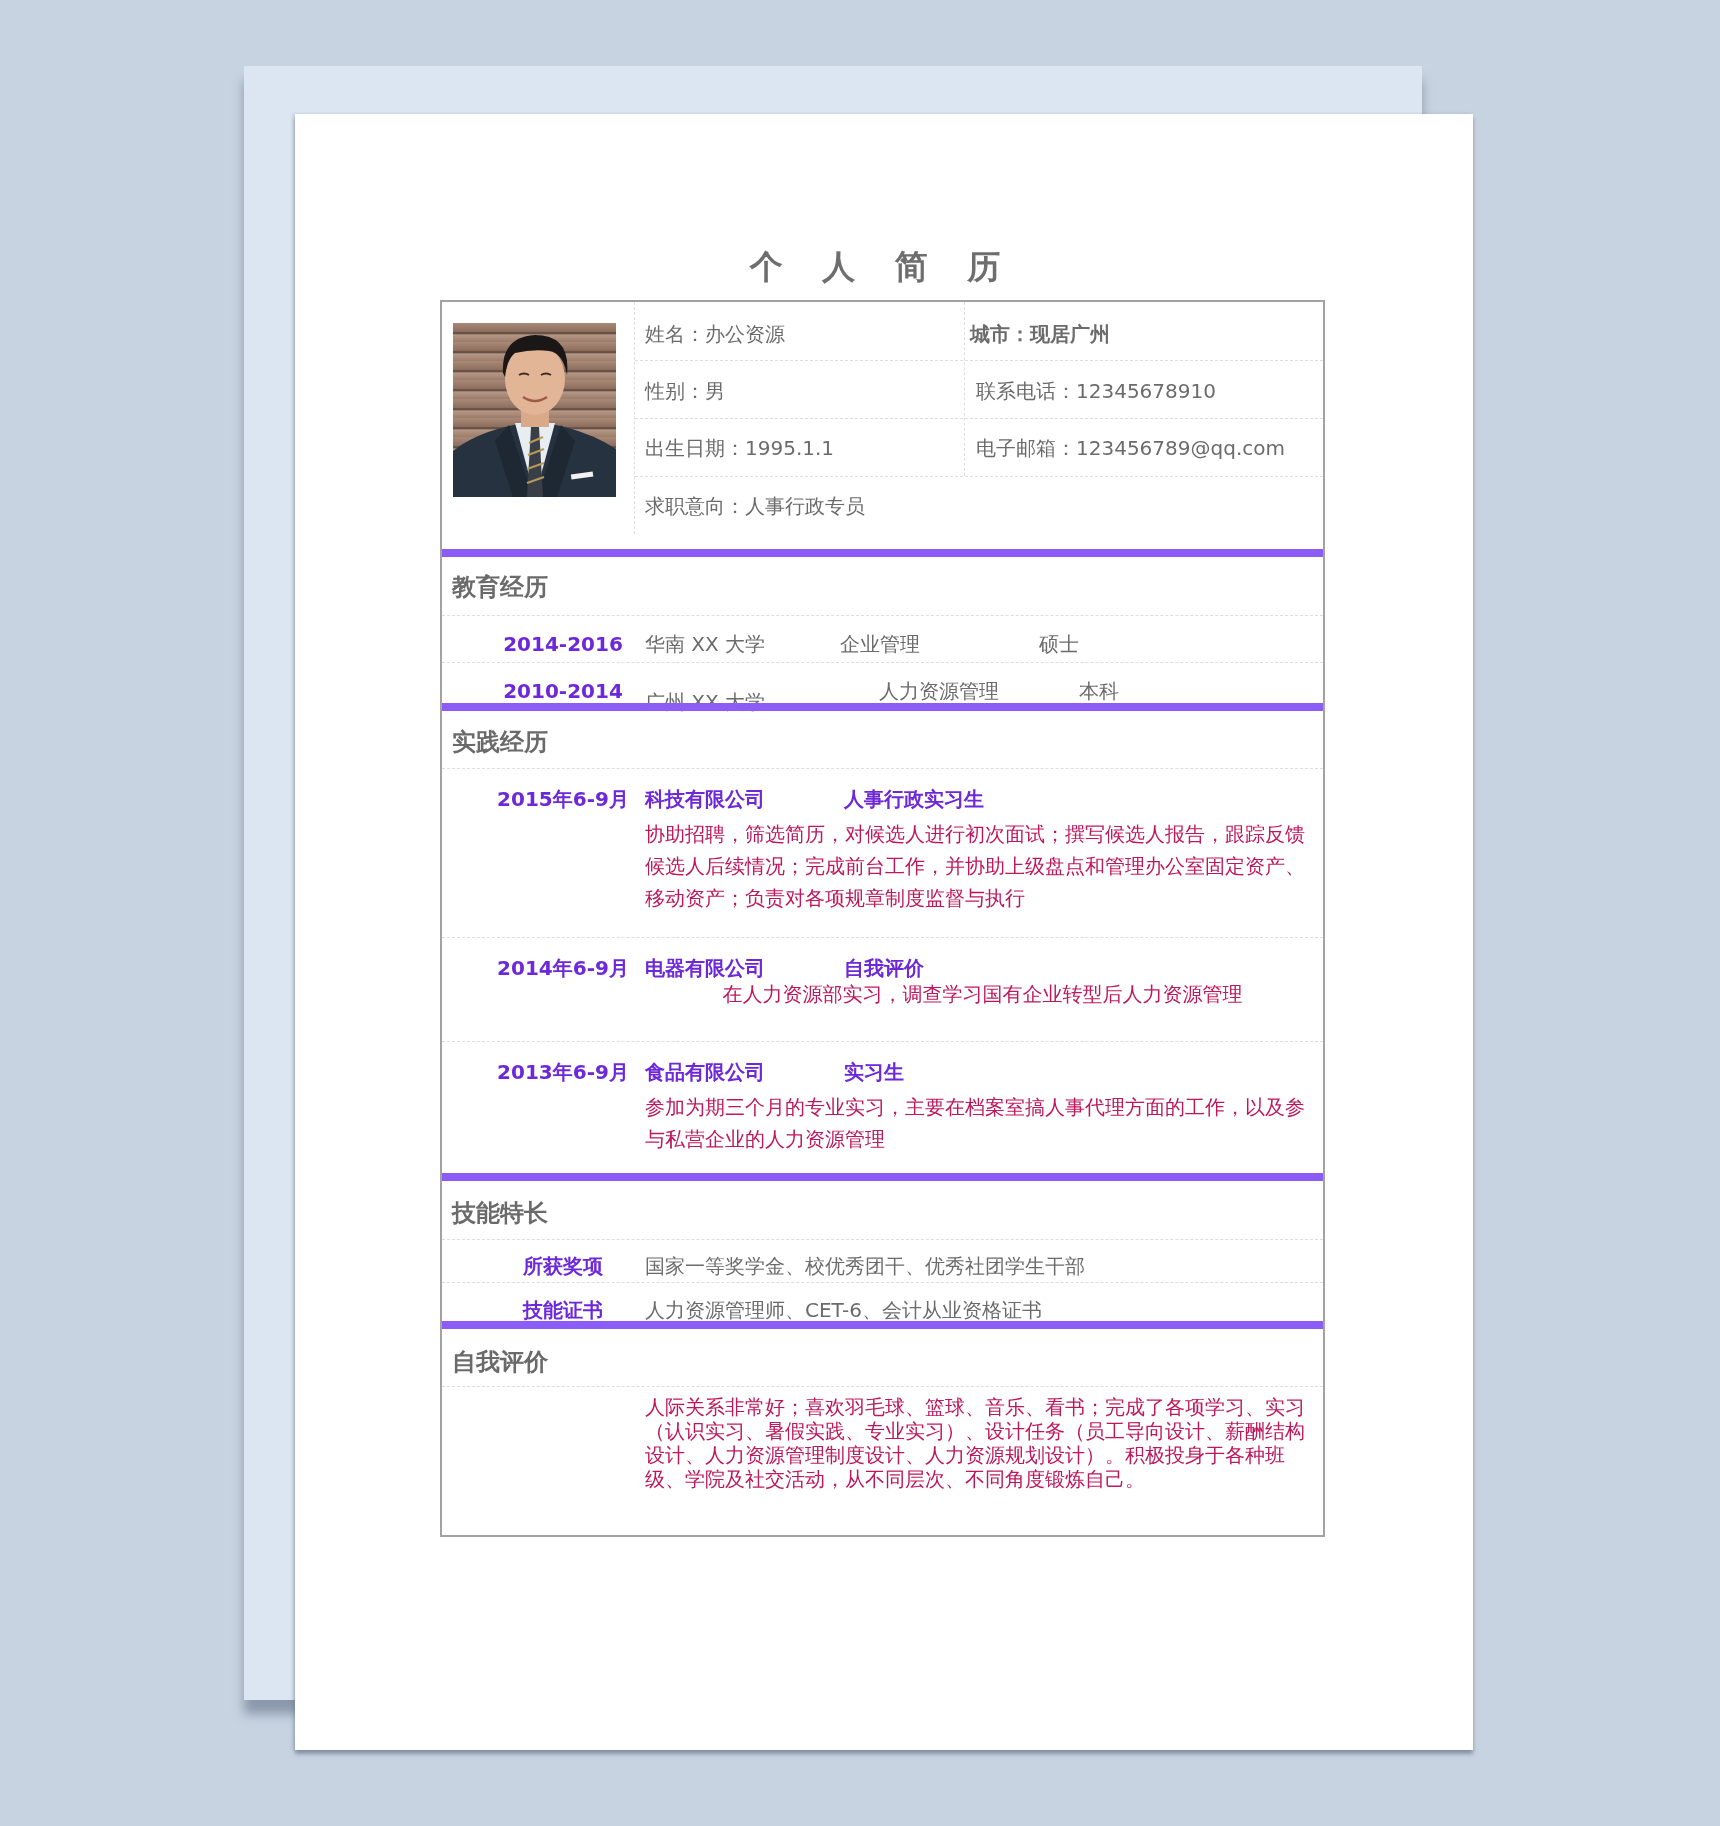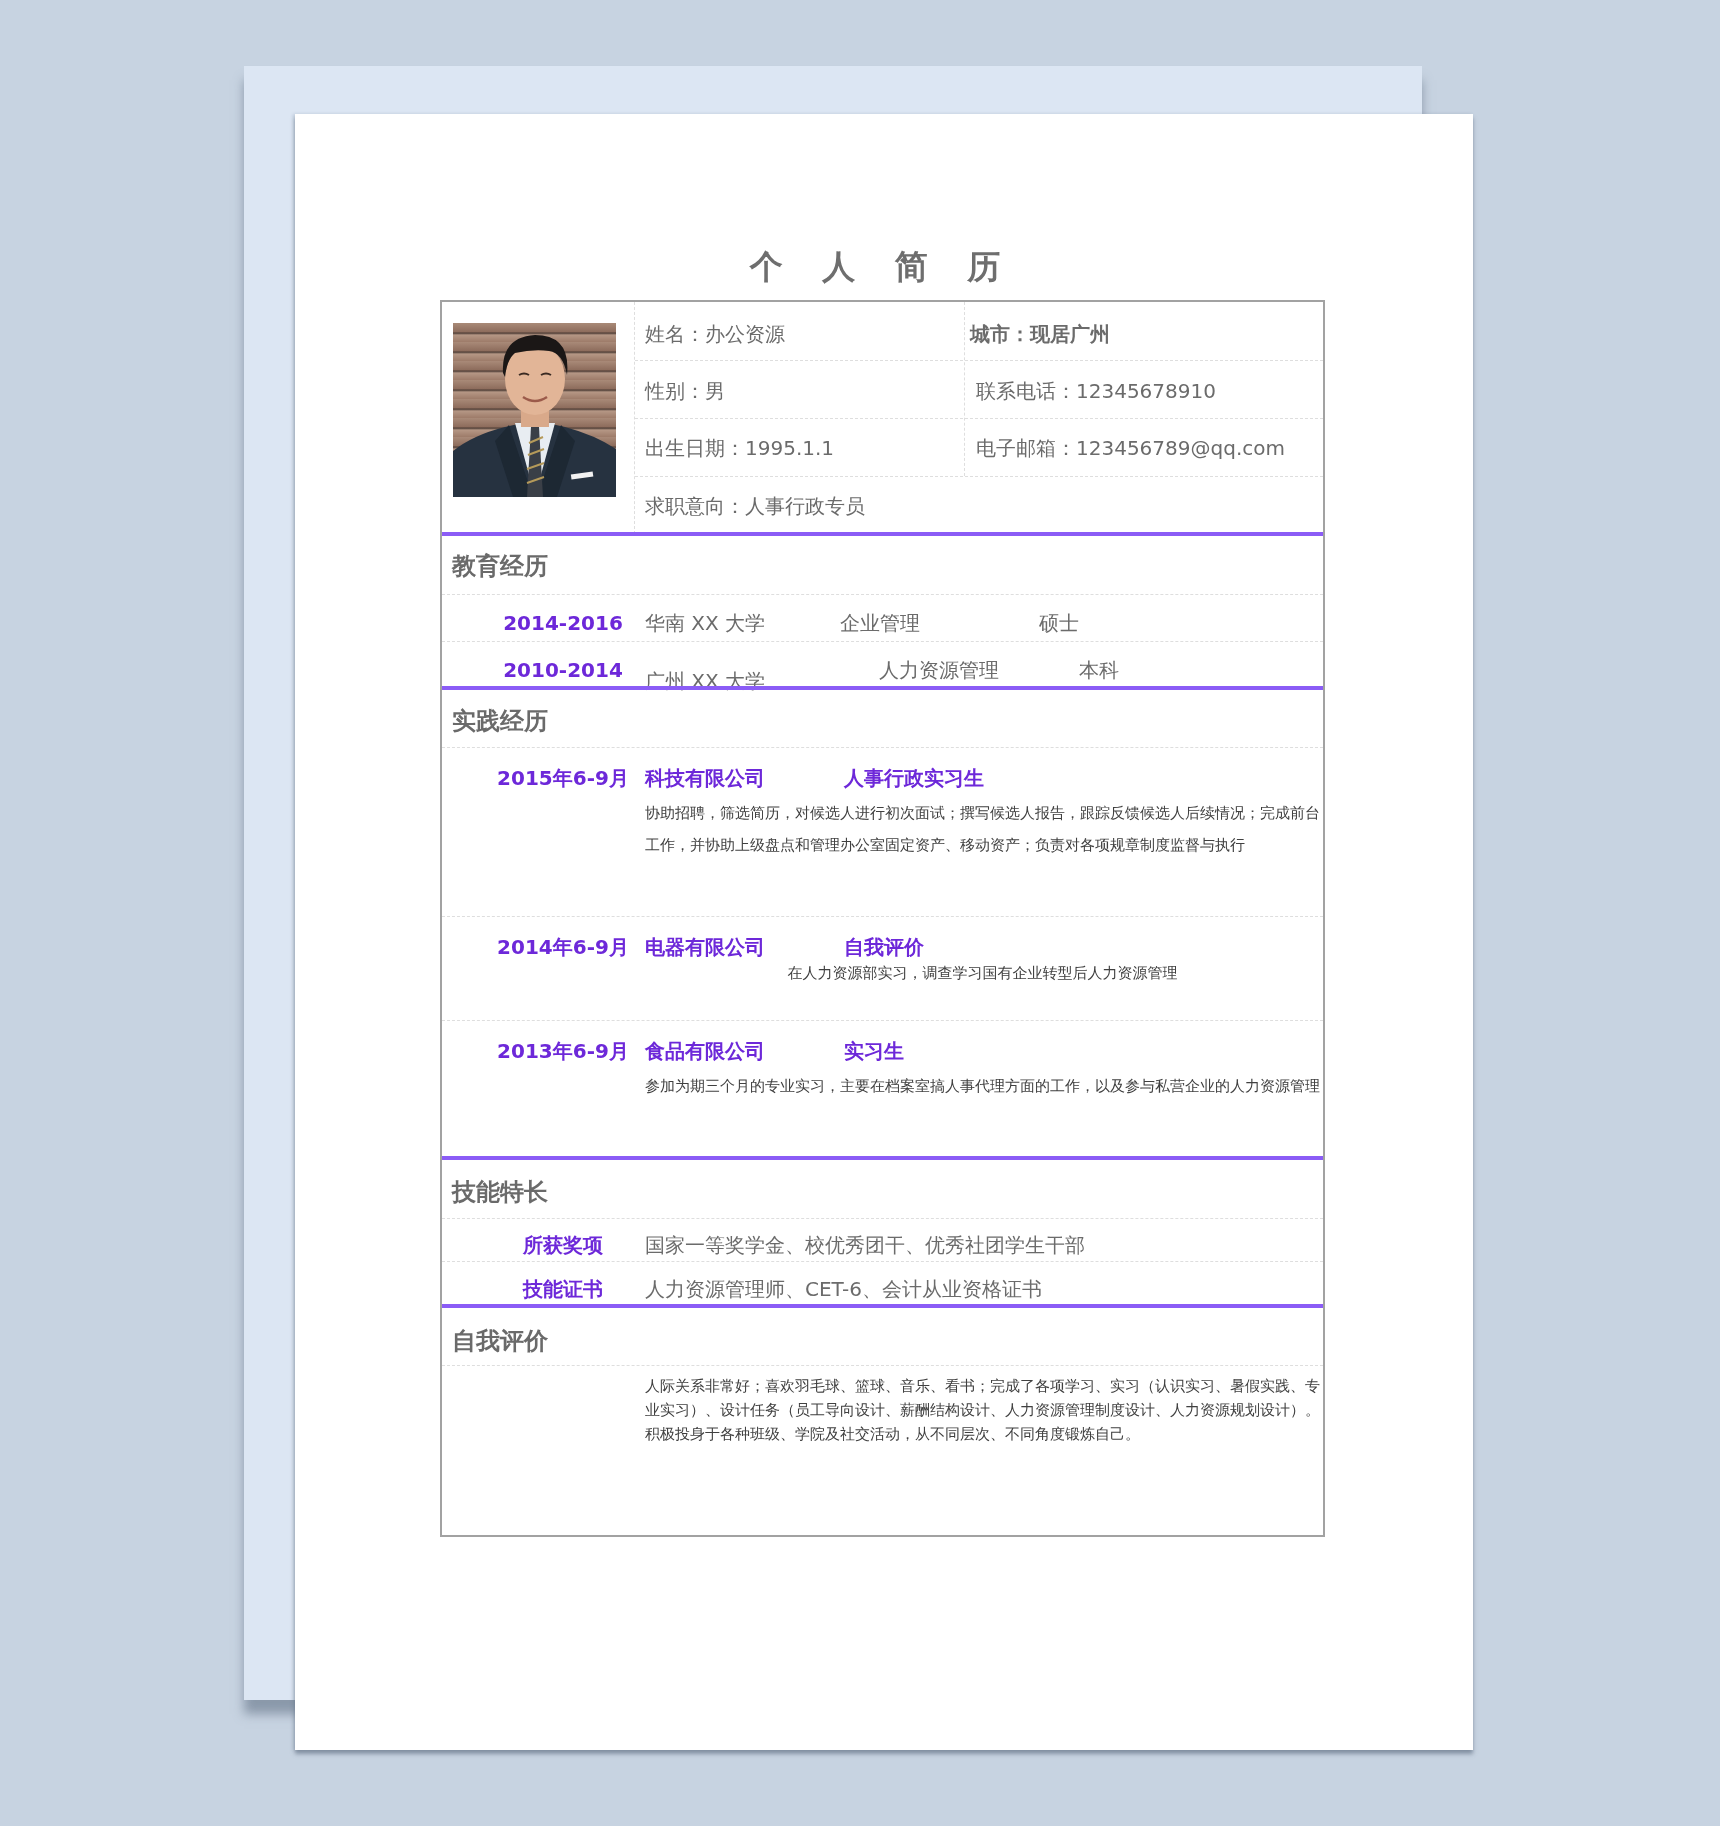--- a/index.html
+++ b/index.html
@@ -29,28 +29,28 @@
     font-size: 33px; font-weight: bold; letter-spacing: 14px;
     color: #6e6e6e;
     line-height: 46px;
   }
   .resume {
     position: absolute; left: 440px; top: 300px;
     width: 881px; height: 1233px;
     border: 2px solid #a2a2a2;
   }
   .sec { position: absolute; left: 0; width: 881px; }
-  .solid-top { border-top: 4px solid #8b5cf6; }
+  .solid-top { border-top: 8px solid #8b5cf6; margin-top: 17px; }
   .dash { position: absolute; left: 0; height: 0; border-top: 1px dashed #dedede; }
   .vdash { position: absolute; width: 0; border-left: 1px dashed #dedede; }
   .txt { position: absolute; white-space: nowrap; font-size: 20px; line-height: 26px; color: #6b6b6b; }
   .bold { font-weight: bold; color: #6d28d9; }
   .heading { position: absolute; left: 10px; font-size: 24px; font-weight: bold; color: #6a6a6a; line-height: 32px; white-space: nowrap; }
   .center-col { position: absolute; left: 44px; width: 154px; text-align: center; }
-  .para { position: absolute; left: 203px; width: 675px; font-size: 15px; color: #404040; white-space: normal; word-break: break-all; }
+  .para { position: absolute; left: 203px; width: 675px; font-size: 20px; color: #be185d; white-space: normal; word-break: break-all; }
   .photo {
     position: absolute; left: 11px; top: 21px; width: 163px; height: 174px;
     overflow: hidden;
     background: repeating-linear-gradient(180deg, #a98a78 0px, #8d6c5c 9px, #4a3a33 10px, #b59785 12px, #9d7b69 19px);
   }
   .photo svg { position: absolute; left: 0; top: 0; }
 </style>
 </head>
 <body>
 

